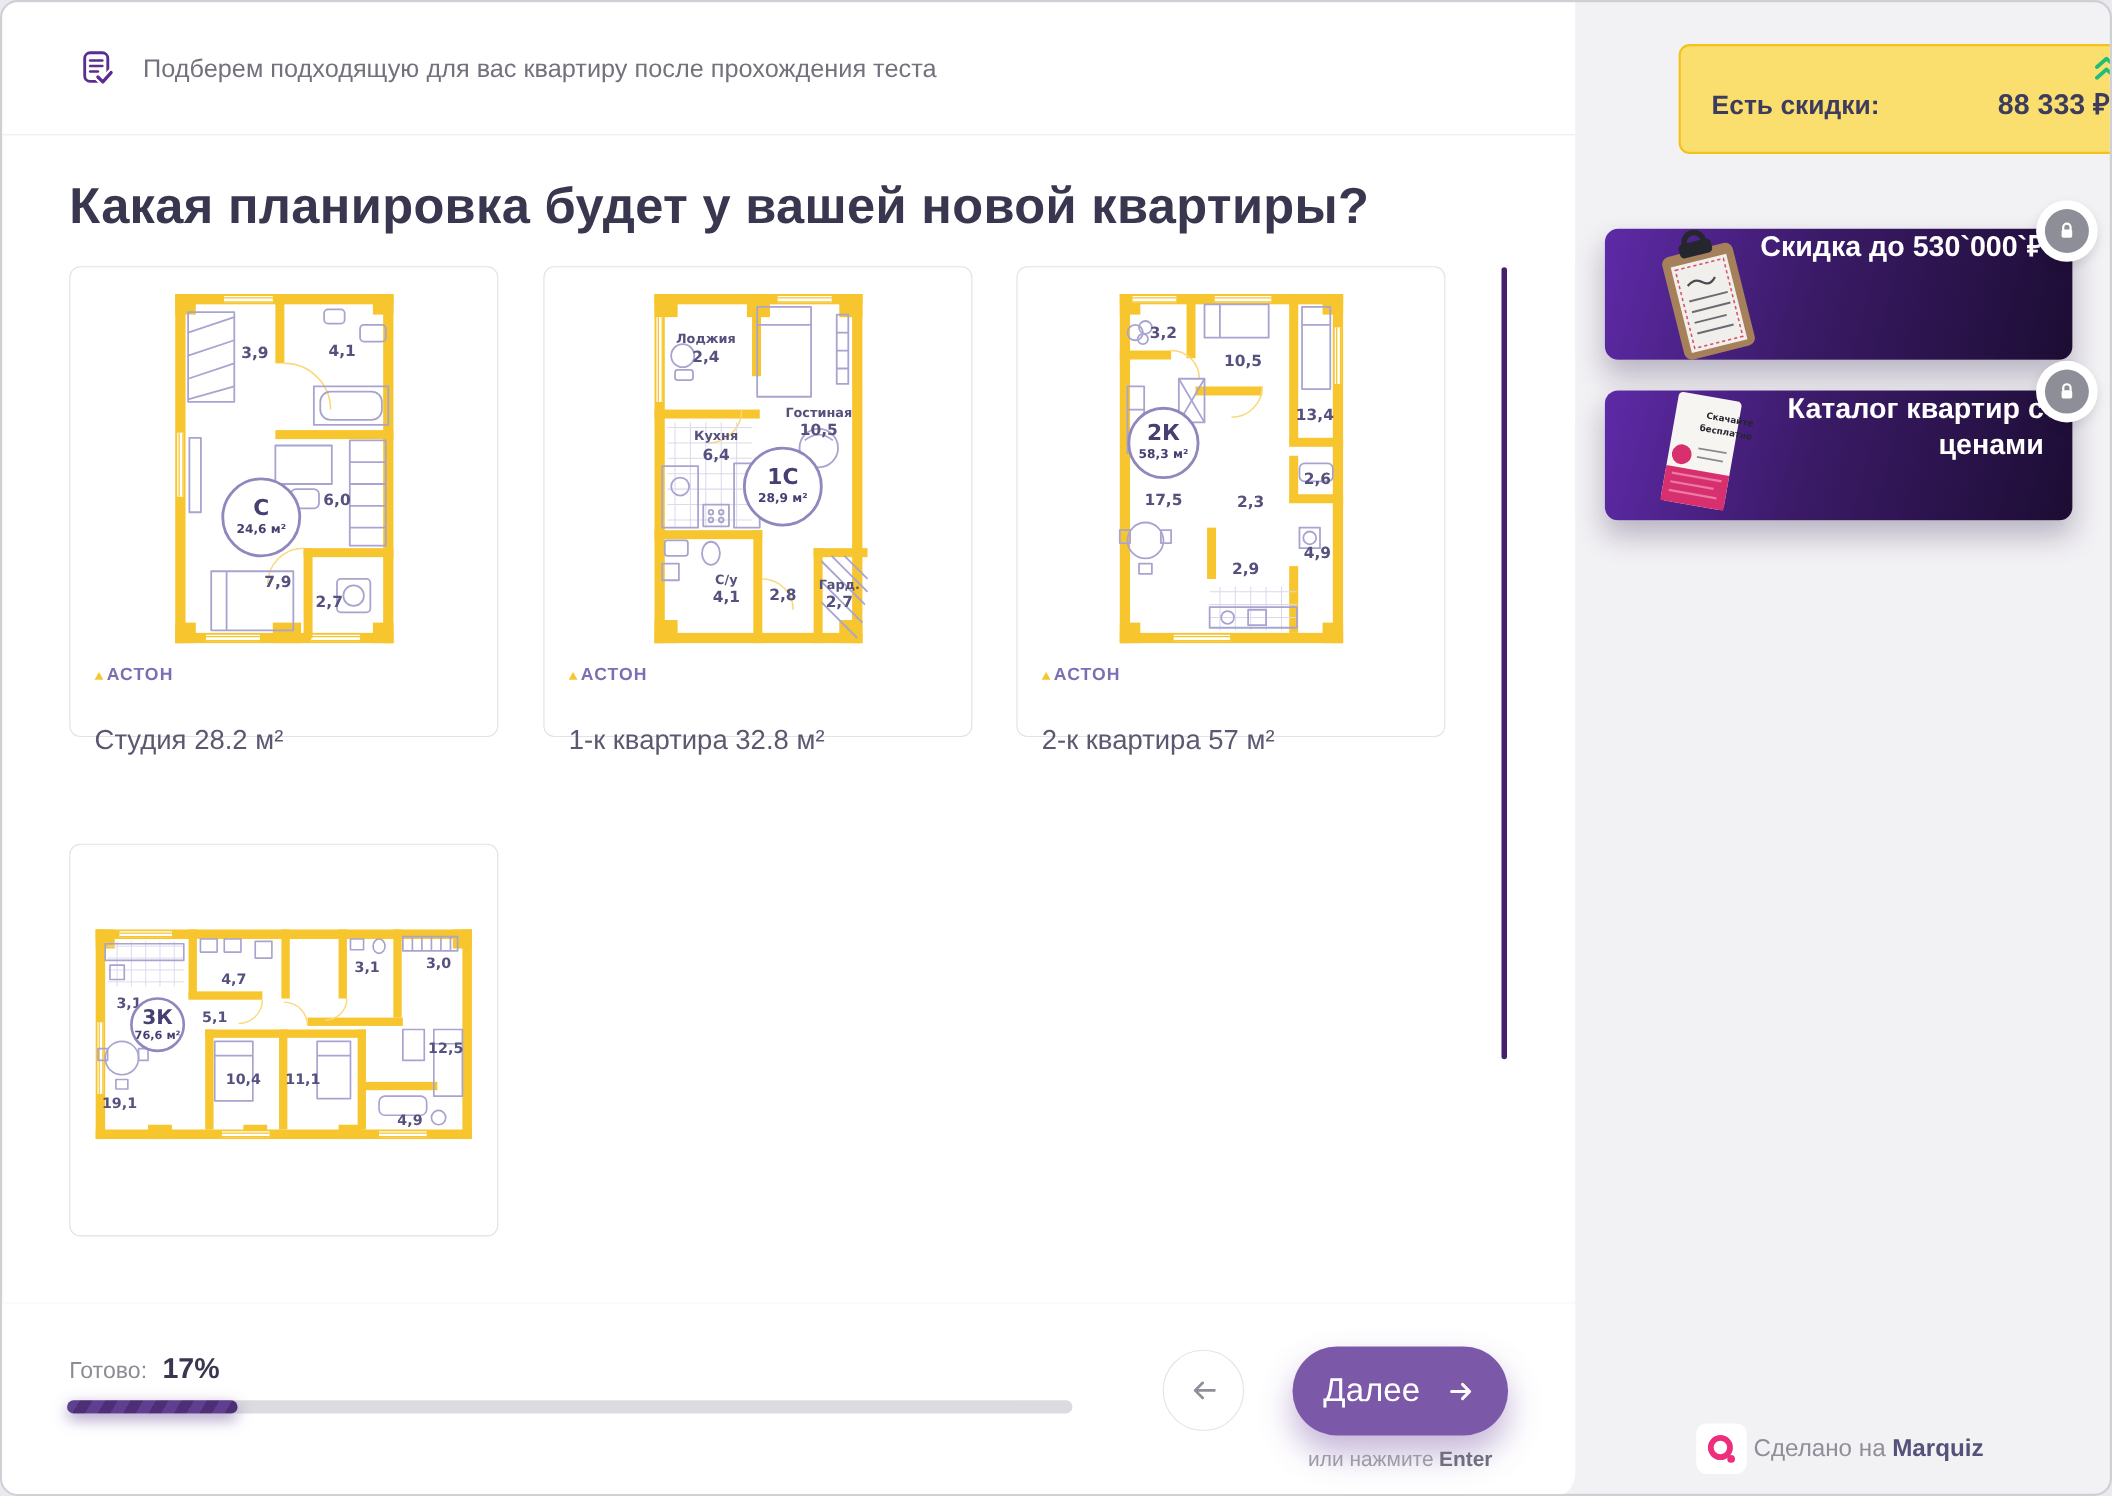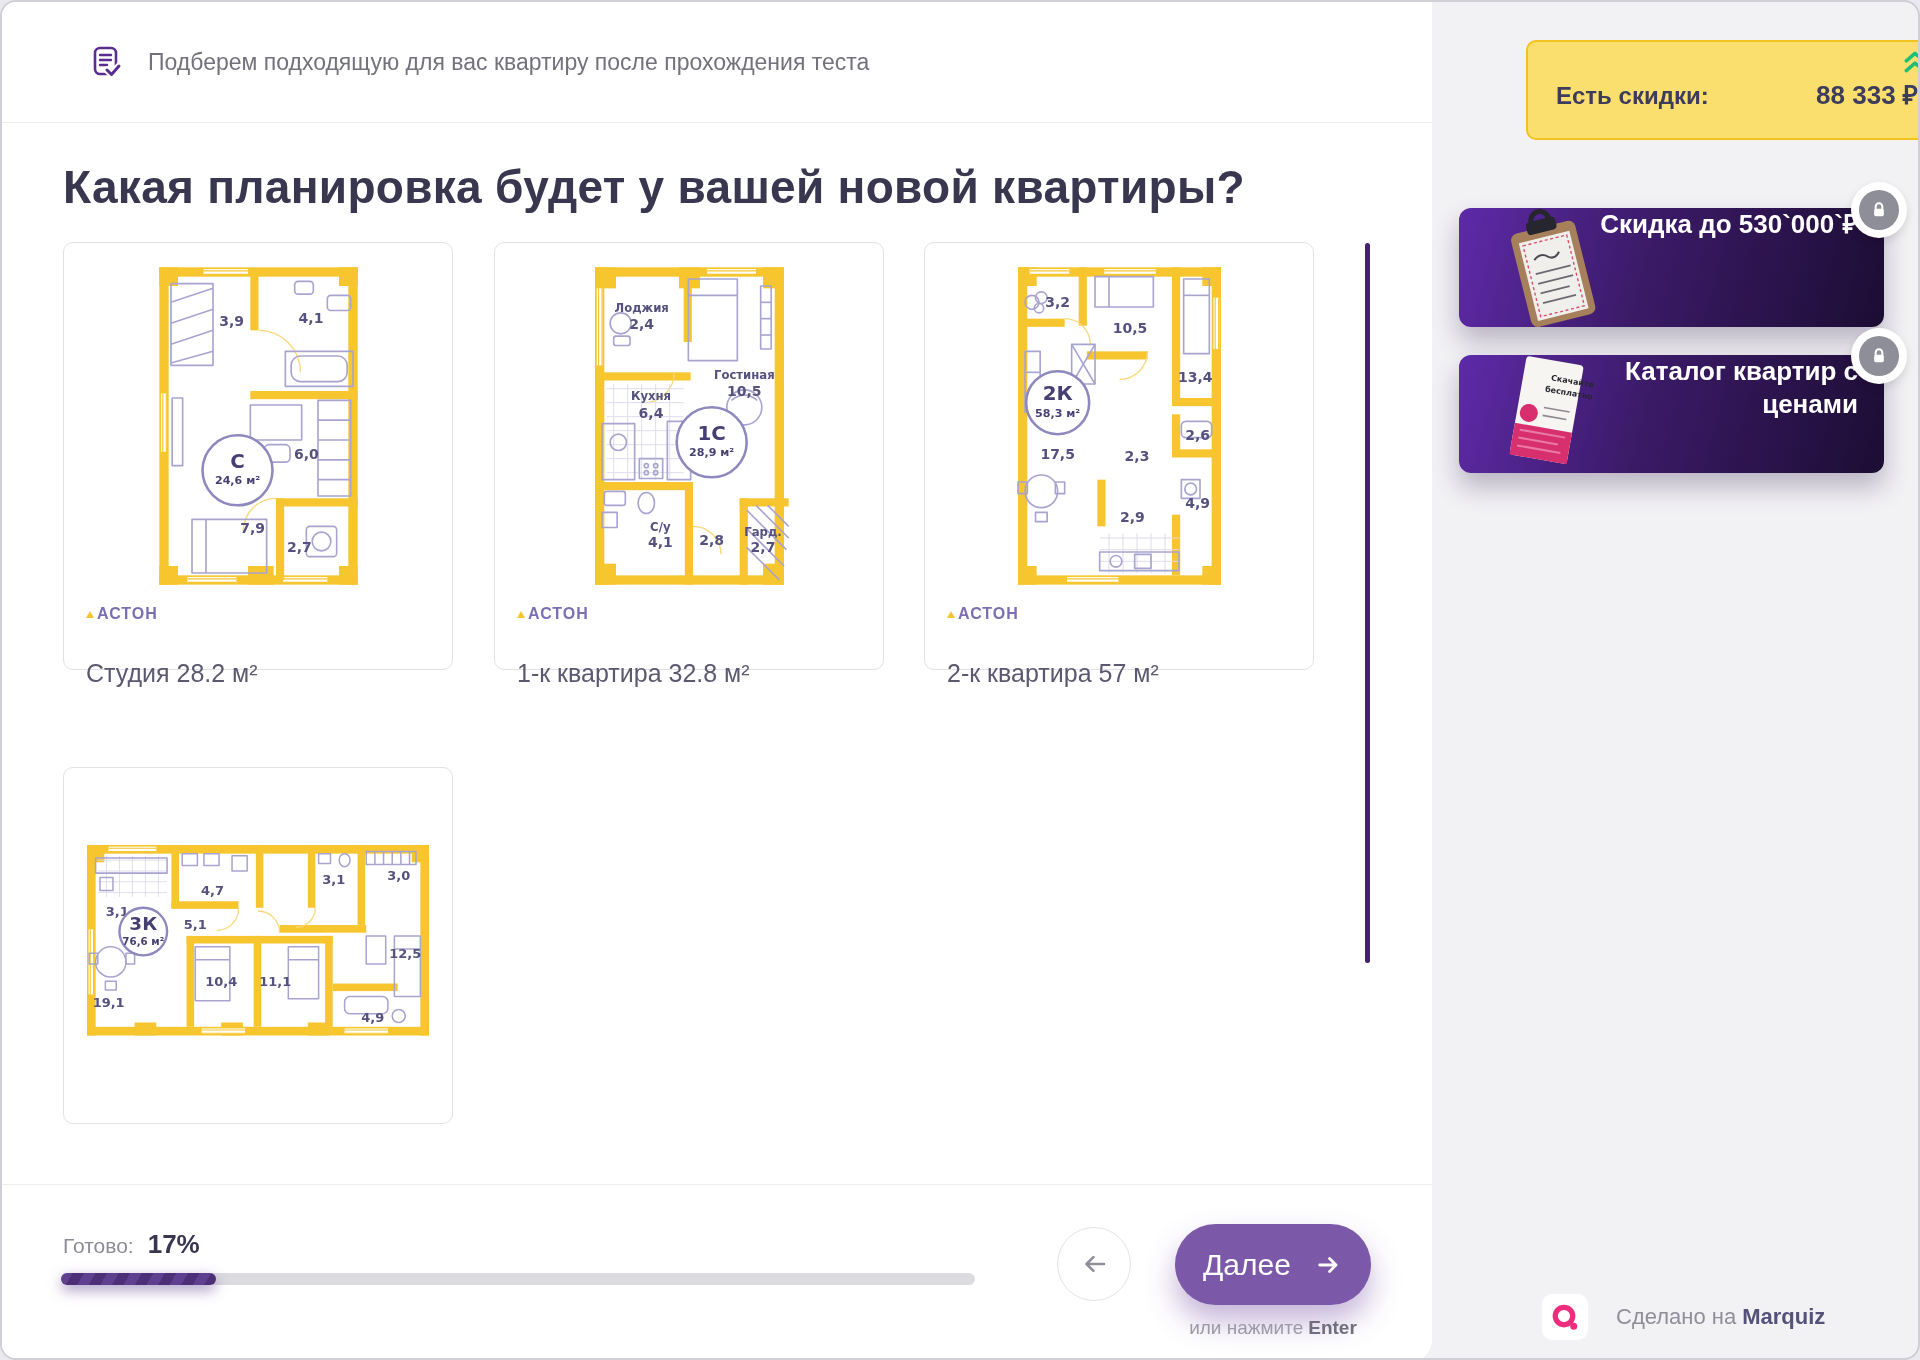--- a/index.html
+++ b/index.html
@@ -2,21 +2,21 @@
 <html><head>
 <meta charset="utf-8">
 <style>
   html,body{margin:0;padding:0;background:#e9e9ee;font-family:"Liberation Sans",sans-serif;}
   .page{position:relative;width:1920px;height:1360px;background:#F2F1F4;border:2px solid #cfd0d6;
         border-radius:16px;overflow:hidden;box-sizing:border-box;}
   .main{position:absolute;left:0;top:0;width:1430px;height:1360px;background:#fff;
         border-bottom-right-radius:24px;}
   
   .header{position:absolute;left:0;top:0;width:1430px;height:121px;border-bottom:1px solid #edecef;
-          display:flex;align-items:center;padding-left:88px;box-sizing:border-box;}
+          display:flex;align-items:center;padding-left:70px;box-sizing:border-box;}
   .header .msg{margin-left:24px;font-size:23px;color:#73727c;}
   
   .qtitle{position:absolute;left:61px;top:158px;font-size:46px;font-weight:bold;color:#39374F;letter-spacing:.3px;}
   
   .card{position:absolute;width:390px;height:428px;background:#fff;border:1.5px solid #E2E1E6;
         border-radius:10px;box-sizing:border-box;cursor:pointer;}
   .card .planbox{position:absolute;left:10px;right:10px;top:8px;height:350px;display:flex;
                  align-items:center;justify-content:center;}
   .card svg.plan{height:100%;}
   .card .brand{position:absolute;left:22px;top:362px;font-size:16px;font-weight:bold;color:#7B6FB2;
@@ -70,21 +70,21 @@
   .banner2{top:353px;height:118px;}
   .banner .btext{position:absolute;right:26px;top:0;bottom:0;display:flex;flex-direction:column;
                  text-align:right;color:#fff;font-size:26px;font-weight:bold;line-height:1.25;max-width:270px;}
   .banner .art{position:absolute;left:18px;top:-4px;}
   .lockbadge{position:absolute;width:56px;height:56px;border-radius:50%;background:#fff;
              box-shadow:0 4px 10px rgba(0,0,0,.12);display:flex;align-items:center;justify-content:center;}
   .lockbadge .disc{width:40px;height:40px;border-radius:50%;background:#8E8E99;display:flex;align-items:center;justify-content:center;}
   .lock1{left:1849px;top:180px;} .lock2{left:1849px;top:326px;}
   .madeon{position:absolute;left:1540px;top:1292px;display:flex;align-items:center;cursor:pointer;}
   .mq-logo{width:46px;height:46px;border-radius:10px;background:#fff;display:flex;align-items:center;justify-content:center;}
-  .madeon .mtext{margin-left:28px;font-size:22px;color:#8F8E99;}
+  .madeon .mtext{margin-left:6px;font-size:22px;color:#8F8E99;}
   .madeon .mbrand{color:#54527A;font-weight:bold;margin-left:6px;}
 </style>
 </head>
 <body>
 
 <div class="page">
   <div class="main">
 
     <div class="header">
       <svg width="34" height="34" viewBox="0 0 34 34">

